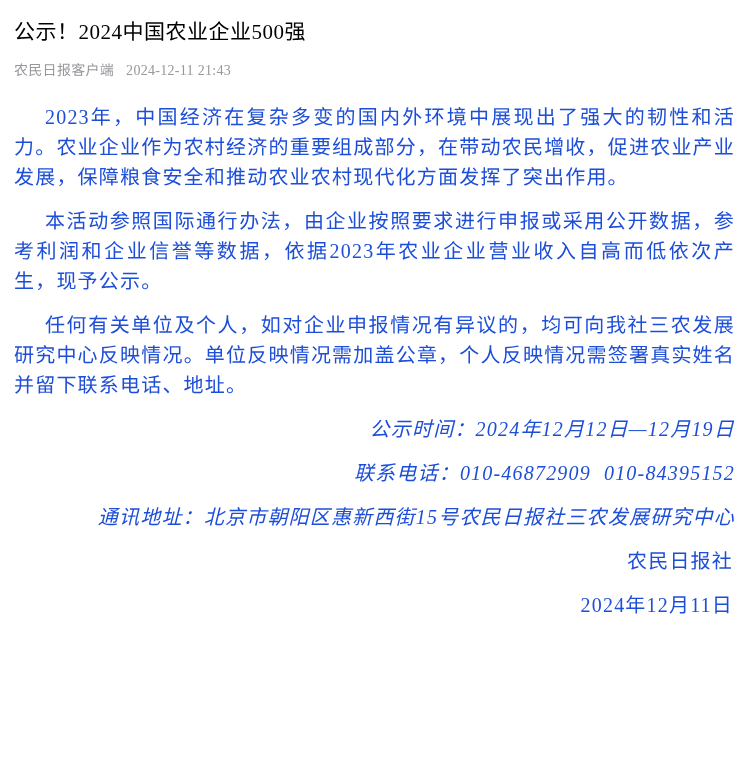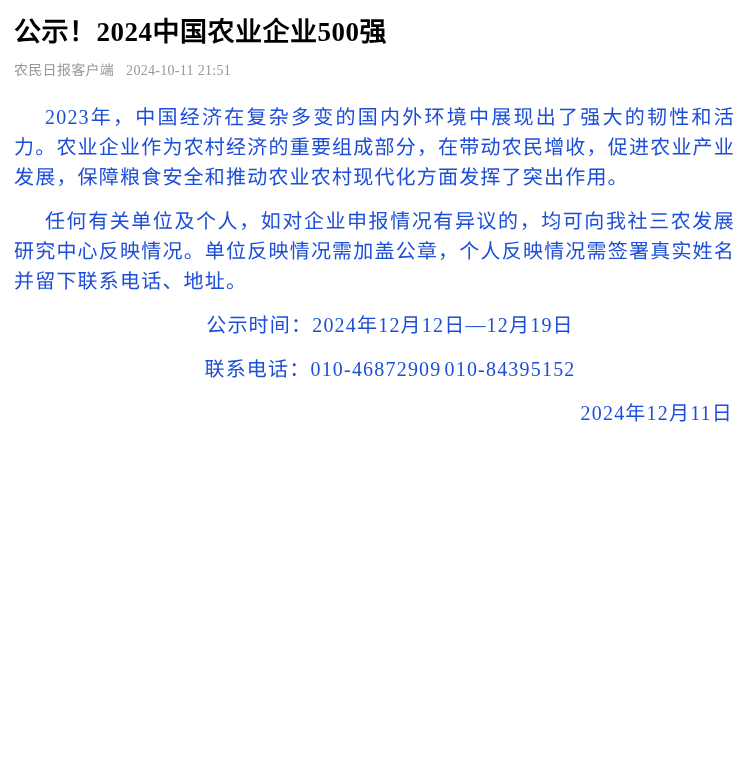--- a/index.html
+++ b/index.html
@@ -15,23 +15,23 @@
     color: #262626;
   }
   .page {
     box-sizing: border-box;
     width: 748px;
     height: 764px;
     padding: 16px 13px 0 14px;
   }
   .title {
     margin: 0 0 14px 0;
-    font-size: 27px;
+    font-size: 21px;
     line-height: 32px;
-    font-weight: bold;
+    font-weight: normal;
     color: #000000;
     letter-spacing: 0.5px;
     font-family: "Liberation Serif", "DejaVu Serif", serif;
   }
   .byline {
     margin: 0 0 22px 0;
     font-size: 14px;
     line-height: 18px;
     color: #97979c;
     letter-spacing: 0.3px;
@@ -45,53 +45,59 @@
     line-height: 30px;
     letter-spacing: 1.2px;
     color: #1d4ed8;
   }
   p.para {
     text-align: justify;
     text-indent: 31px;
   }
   p.info {
     text-indent: 31px;
-    text-align: center;
+    text-align: right;
+    font-style: italic;
   }
   p.info .phone2 {
-    margin-left: 3px;
+    margin-left: 13px;
   }
   p.sig {
     text-align: right;
     text-indent: 0;
     padding-right: 2px;
   }
 </style>
 </head>
 <body>
 
 <div class="page">
 
   <h1 class="title">公示！2024中国农业企业500强</h1>
 
   <div class="byline">
-    <span>农民日报客户端</span><span class="time">2024-10-11 21:51</span>
+    <span>农民日报客户端</span><span class="time">2024-12-11 21:43</span>
   </div>
 
   <p class="body para">2023年，中国经济在复杂多变的国内外环境中展现出了强大的韧性和活力。农业企业作为农村经济的重要组成部分，在带动农民增收，促进农业产业发展，保障粮食安全和推动农业农村现代化方面发挥了突出作用。</p>
 
 
+  <p class="body para">本活动参照国际通行办法，由企业按照要求进行申报或采用公开数据，参考利润和企业信誉等数据，依据2023年农业企业营业收入自高而低依次产生，现予公示。</p>
 
   <p class="body para">任何有关单位及个人，如对企业申报情况有异议的，均可向我社三农发展研究中心反映情况。单位反映情况需加盖公章，个人反映情况需签署真实姓名并留下联系电话、地址。</p>
 
   <p class="body info">
     <span>公示时间：</span><span>2024年12月12日—12月19日</span>
   </p>
 
   <p class="body info">
     <span>联系电话：</span><span>010-46872909</span><span class="phone2">010-84395152</span>
   </p>
 
+  <p class="body info">
+    <span>通讯地址：</span><span>北京市朝阳区惠新西街15号农民日报社三农发展研究中心</span>
+  </p>
 
+  <p class="body sig">农民日报社</p>
 
   <p class="body sig">2024年12月11日</p>
 
 </div>
 
 </body></html>

